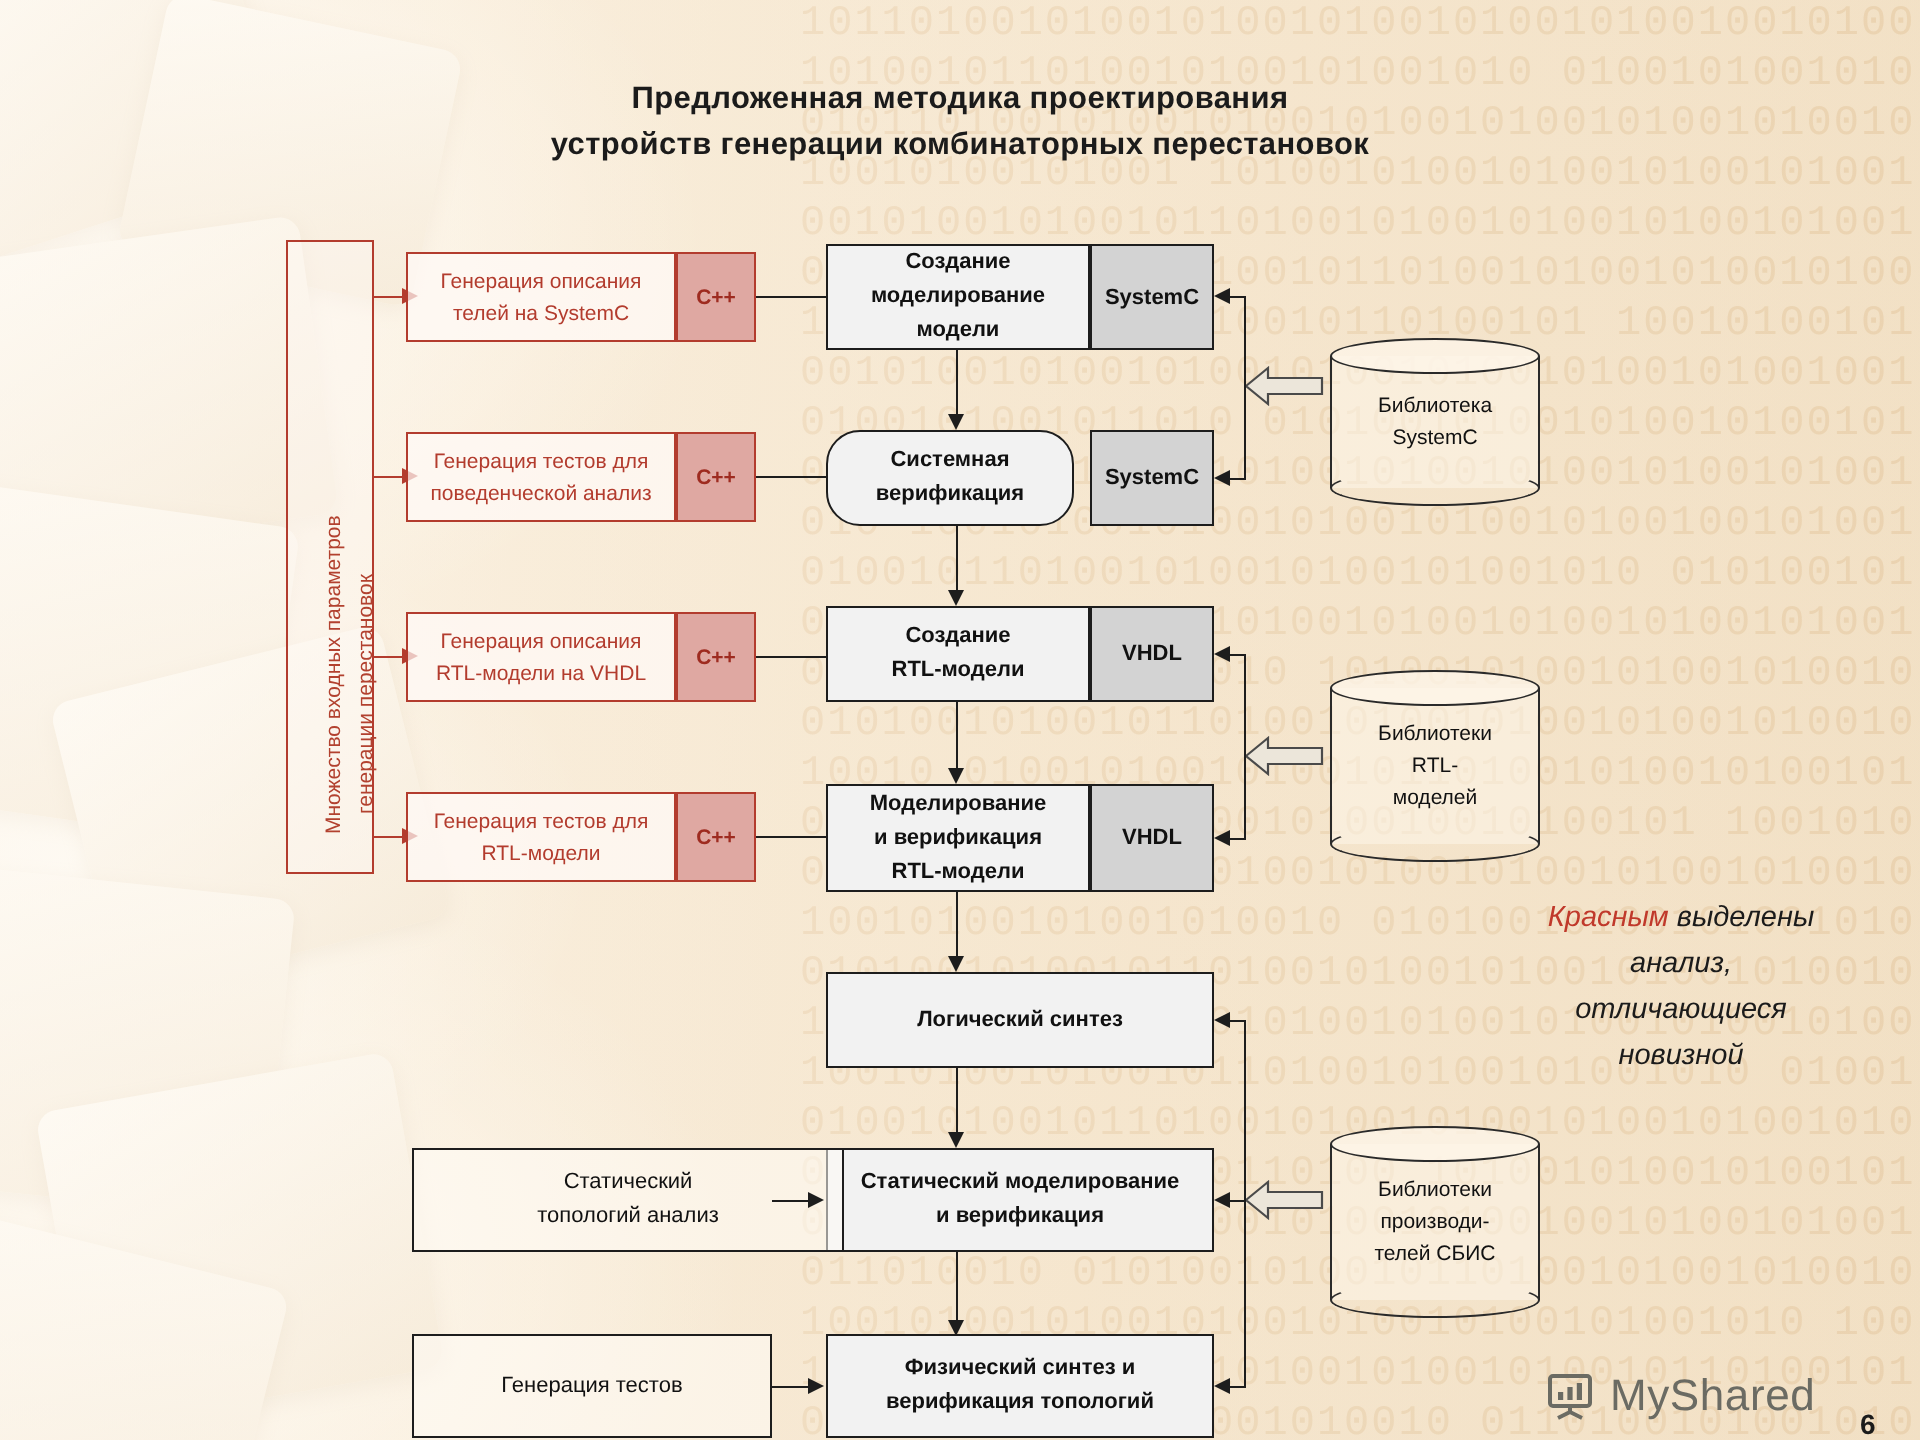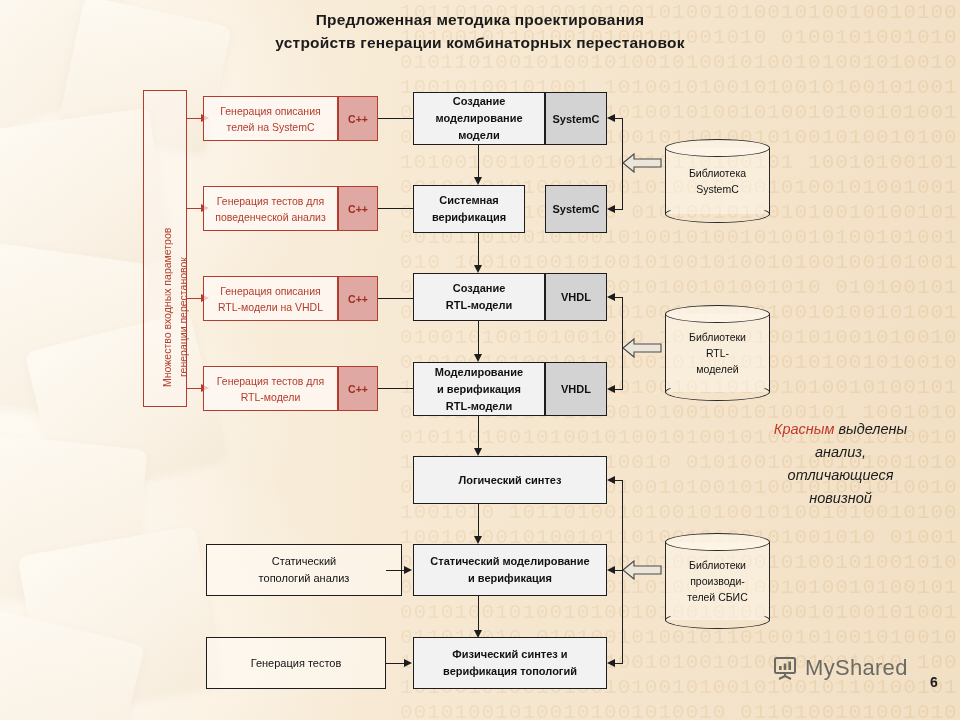--- a/index.html
+++ b/index.html
@@ -21,21 +21,21 @@
   #bg .cubes{position:absolute;left:0;top:0;width:200px;height:720px;}
   #bg .cubes i{position:absolute;display:block;background:linear-gradient(160deg,#fffdf8,#f3e6d1);
      border-radius:10px;transform:rotate(-18deg);box-shadow:0 3px 10px rgba(190,160,120,.18);}
   #bg .binary{position:absolute;right:0;top:0;width:560px;height:720px;
     font-family:"Liberation Mono", monospace;font-size:21px;line-height:25px;
     color:rgba(214,176,124,.30);letter-spacing:1px;word-break:break-all;
     overflow:hidden;user-select:none;}
   #bg .veil{position:absolute;inset:0;background:linear-gradient(90deg,rgba(253,247,238,.55) 0%,rgba(250,240,224,.30) 40%,rgba(247,233,210,.08) 100%);}
 
   
-  #stage{position:absolute;inset:0;z-index:5;}
+  #stage{position:absolute;inset:0;z-index:5;margin-top:30px;}
 
   .title{
     position:absolute;left:180px;top:8px;width:600px;text-align:center;
     font-size:15.5px;font-weight:bold;color:#1b1b1b;line-height:23px;
     letter-spacing:.2px;
   }
 
   
   .box{position:absolute;box-sizing:border-box;display:flex;align-items:center;
        justify-content:center;text-align:center;}
@@ -196,21 +196,21 @@
   <div class="ln" style="left:378px;top:298px;width:35px;height:1.3px;"></div>
   <div class="ln" style="left:378px;top:388px;width:35px;height:1.3px;"></div>
 
   <div class="box mainbox" style="left:413px;top:92px;width:132px;height:53px;flex-direction:column;">
     <span>Создание</span>
     <span>моделирование</span>
     <span>модели</span>
   </div>
   <div class="lang" style="left:545px;top:92px;width:62px;height:53px;">SystemC</div>
 
-  <div class="box mainbox" style="left:413px;top:185px;width:112px;height:48px;flex-direction:column;">
+  <div class="box mainbox" style="left:413px;top:185px;width:124px;height:48px;flex-direction:column;border-radius:17px;">
     <span>Системная</span>
     <span>верификация</span>
   </div>
   <div class="lang" style="left:545px;top:185px;width:62px;height:48px;">SystemC</div>
 
   <div class="box mainbox" style="left:413px;top:273px;width:132px;height:48px;flex-direction:column;">
     <span>Создание</span>
     <span>RTL-модели</span>
   </div>
   <div class="lang" style="left:545px;top:273px;width:62px;height:48px;">VHDL</div>
@@ -244,21 +244,21 @@
   </div>
 
   <div class="ln" style="left:478px;top:596px;width:1.3px;height:34px;"></div>
   <div class="ahead d" style="left:474px;top:630px;"></div>
 
   <div class="box mainbox" style="left:413px;top:637px;width:194px;height:52px;flex-direction:column;">
     <span>Физический синтез и</span>
     <span>верификация  топологий</span>
   </div>
 
-  <div class="box plainbox" style="left:206px;top:544px;width:196px;height:52px;flex-direction:column;">
+  <div class="box plainbox" style="left:206px;top:544px;width:216px;height:52px;flex-direction:column;">
     <span>Статический</span>
     <span>топологий анализ</span>
   </div>
   <div class="ln" style="left:386px;top:570px;width:20px;height:1.3px;"></div>
   <div class="ahead r" style="left:404px;top:566px;"></div>
 
   <div class="box plainbox" style="left:206px;top:637px;width:180px;height:52px;flex-direction:column;">
     <span>Генерация тестов</span>
   </div>
   <div class="ln" style="left:386px;top:663px;width:20px;height:1.3px;"></div>

